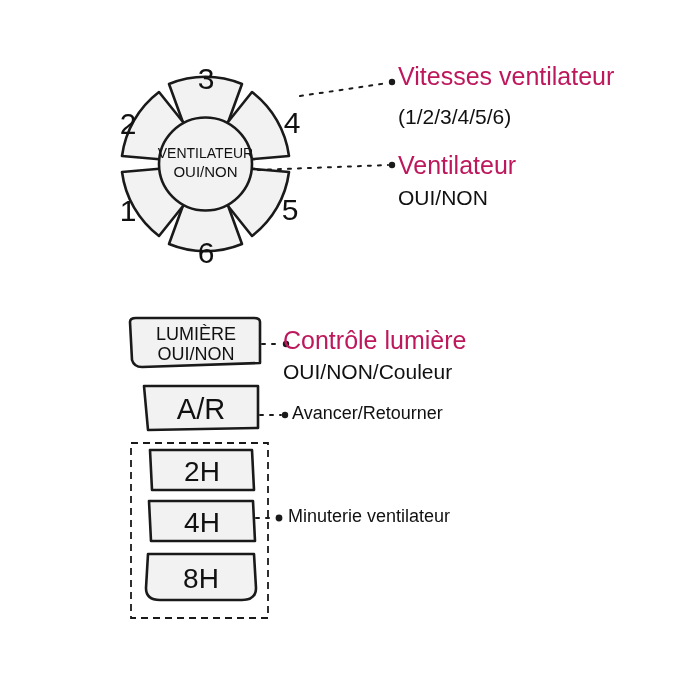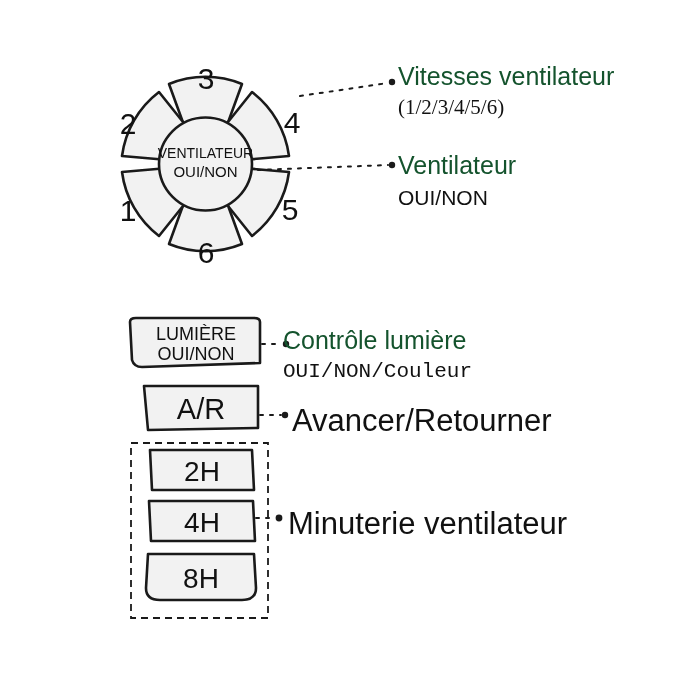--- a/index.html
+++ b/index.html
@@ -28,30 +28,30 @@
     top: 0;
     width: 700px;
     height: 700px;
   }
   .label-block {
     position: absolute;
     line-height: 1.15;
   }
   .label-main {
     font-size: 25px;
-    color: #14532d;
+    color: #be185d;
     white-space: nowrap;
   }
   .label-sub {
     font-size: 21px;
     color: #111111;
     white-space: nowrap;
   }
   .label-one {
-    font-size: 31px;
+    font-size: 18px;
     color: #111111;
     white-space: nowrap;
   }
 </style>
 </head>
 <body>
 
 <div id="stage">
 
   <svg class="diagram" viewBox="0 0 700 700" xmlns="http://www.w3.org/2000/svg">
@@ -179,31 +179,31 @@
       <path d="M 260 415 L 281 415"></path>
       <path d="M 256 518 L 275 518"></path>
     </g>
     <circle cx="286" cy="344" r="3.2" fill="#1a1a1a"></circle>
     <circle cx="285" cy="415" r="3.2" fill="#1a1a1a"></circle>
     <circle cx="279" cy="518" r="3.4" fill="#1a1a1a"></circle>
   </svg>
 
   <div class="label-block" style="left:398px; top:62px;">
     <div class="label-main">Vitesses ventilateur</div>
-    <div class="label-sub" style="margin-top:4px;font-family:Liberation Serif, serif;">(1/2/3/4/5/6)</div>
+    <div class="label-sub" style="margin-top:14px;">(1/2/3/4/5/6)</div>
   </div>
 
   <div class="label-block" style="left:398px; top:151px;">
     <div class="label-main">Ventilateur</div>
     <div class="label-sub" style="margin-top:6px;">OUI/NON</div>
   </div>
 
   <div class="label-block" style="left:283px; top:326px;">
     <div class="label-main">Contrôle lumière</div>
-    <div class="label-sub" style="margin-top:5px;font-family:Liberation Mono, monospace;">OUI/NON/Couleur</div>
+    <div class="label-sub" style="margin-top:5px;">OUI/NON/Couleur</div>
   </div>
 
   <div class="label-block" style="left:292px; top:403px;">
     <div class="label-one">Avancer/Retourner</div>
   </div>
 
   <div class="label-block" style="left:288px; top:506px;text-align:center;">
     <div class="label-one">Minuterie ventilateur</div>
   </div>
 

